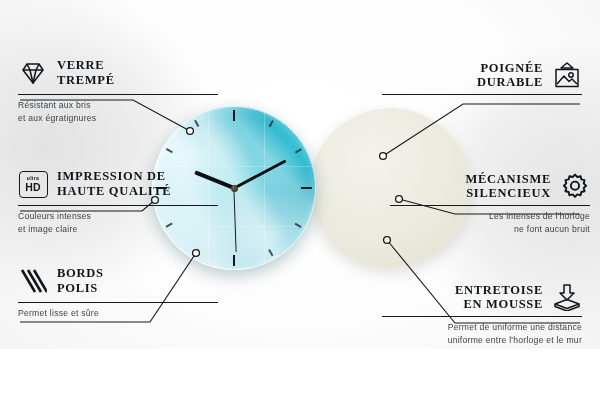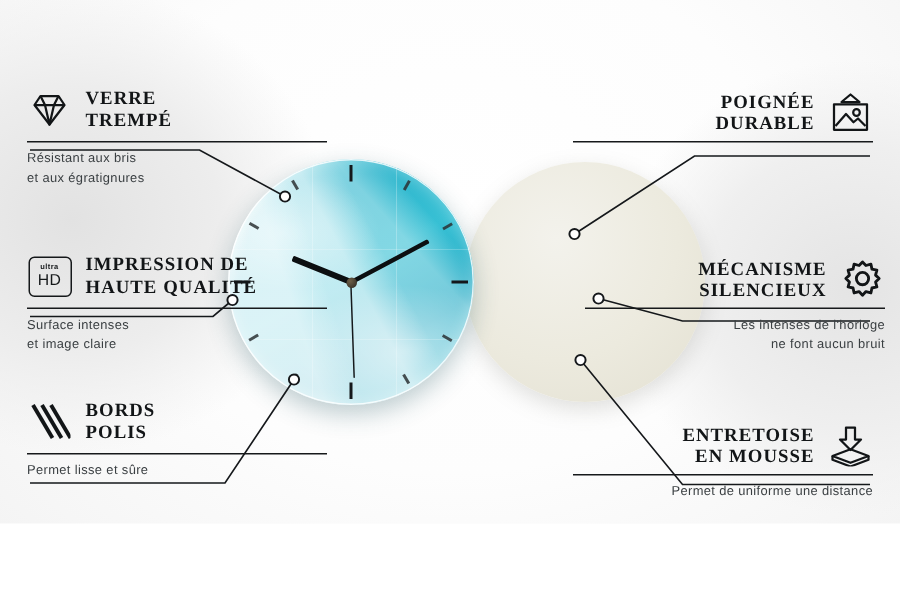--- a/index.html
+++ b/index.html
@@ -163,21 +163,21 @@
     font-family: "Liberation Sans", sans-serif;
     font-size: 5px;
     font-weight: 700;
     letter-spacing: .3px;
     color: #15181a;
     margin-bottom: 1px;
   }
   .hd-badge .h {
     font-family: "Liberation Sans", sans-serif;
     font-size: 10.5px;
-    font-weight: 400;
+    font-weight: 700;
     letter-spacing: .2px;
     color: #15181a;
   }
 </style>
 </head>
 <body>
 
 <div id="stage">
 
   <div class="prod-back">
@@ -256,21 +256,21 @@
           <span class="h">HD</span>
         </span>
       </span>
       <span class="feat-title">
         <span>IMPRESSION DE</span><br>
         <span>HAUTE QUALITÉ</span>
       </span>
     </div>
     <div class="rule"></div>
     <div class="feat-desc">
-      <span>Surface intenses</span><br>
+      <span>Couleurs intenses</span><br>
       <span>et image claire</span>
     </div>
   </div>
 
   <div class="feat left" style="left:18px; top:264px;">
     <div class="feat-head">
       <span class="feat-icon">
         <svg width="28" height="26" viewBox="0 0 28 26" stroke="#121517" stroke-width="2.6" stroke-linecap="butt">
           <path d="M3,2 L16,24"></path>
           <path d="M9,2 L22,24"></path>
@@ -336,16 +336,17 @@
         <svg width="30" height="28" viewBox="0 0 30 28" fill="none" stroke="#121517" stroke-width="1.5" stroke-linejoin="round">
           <path d="M12,2 L18,2 L18,10 L22,10 L15,17 L8,10 L12,10 Z"></path>
           <path d="M15,16.5 L27,21 L15,25.5 L3,21 Z"></path>
           <path d="M3,21 L3,23.5 L15,28 L27,23.5 L27,21"></path>
         </svg>
       </span>
     </div>
     <div class="rule"></div>
     <div class="feat-desc">
       <span>Permet de uniforme une distance</span><br>
+      <span>uniforme entre l'horloge et le mur</span>
     </div>
   </div>
 
 </div>
 
 </body></html>

